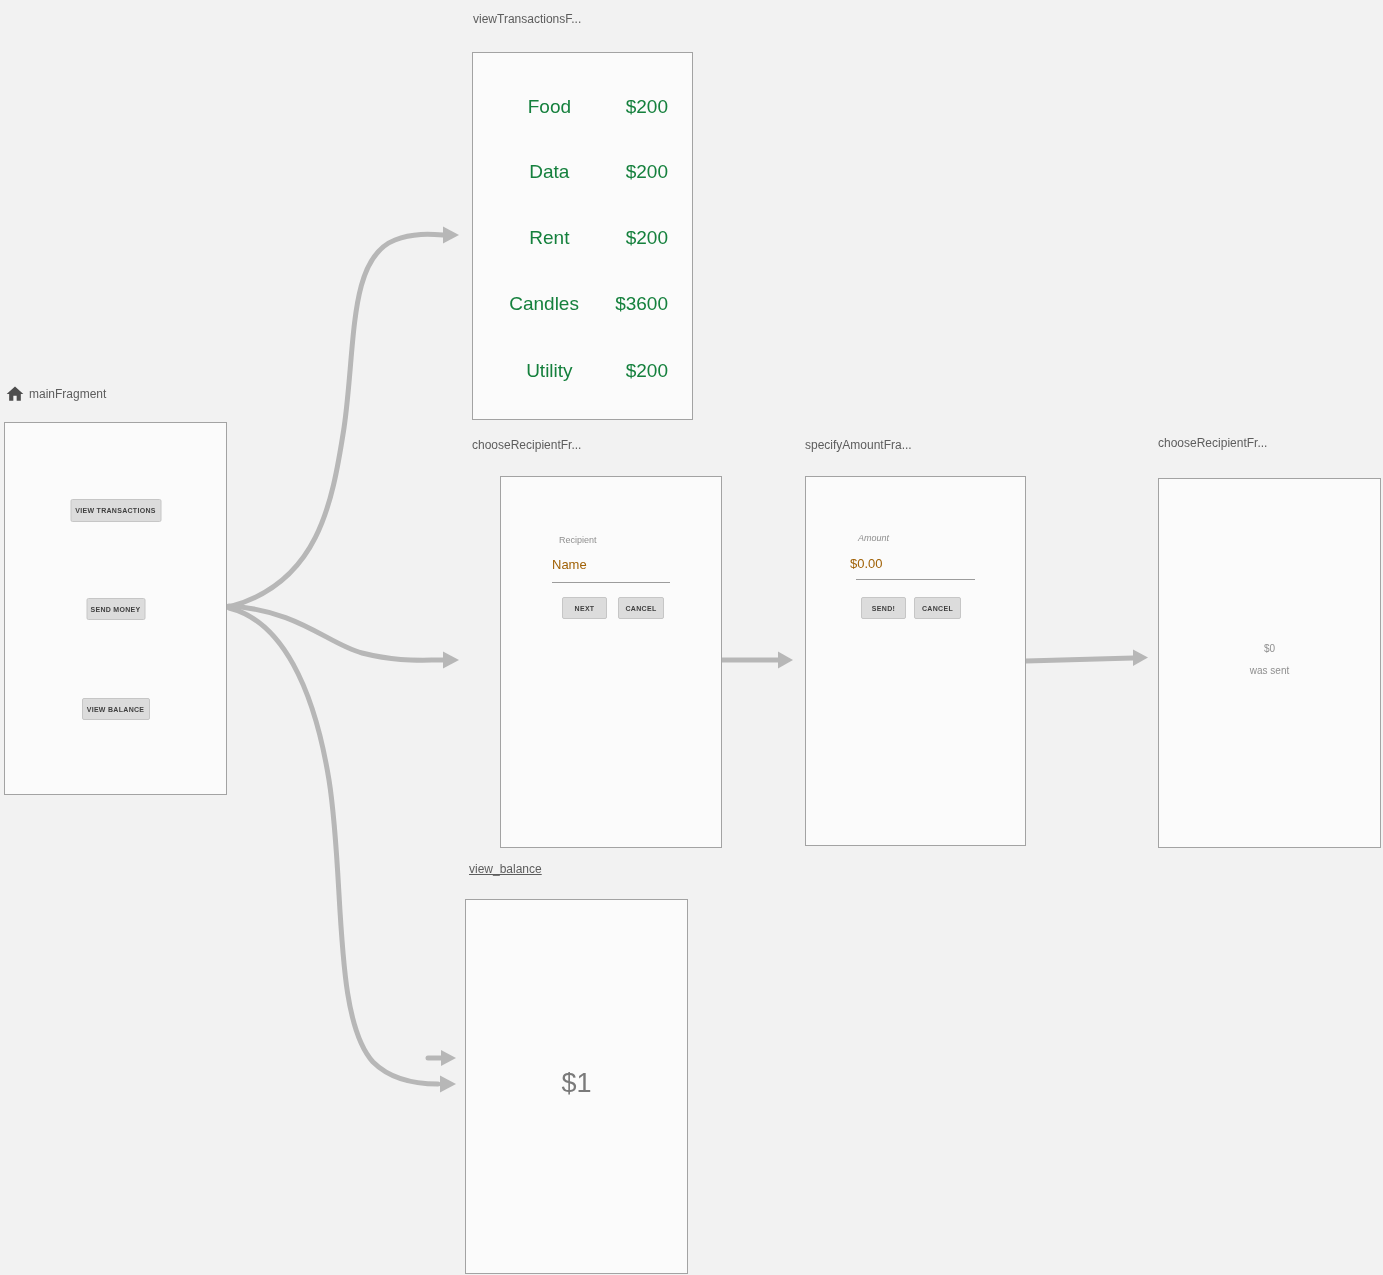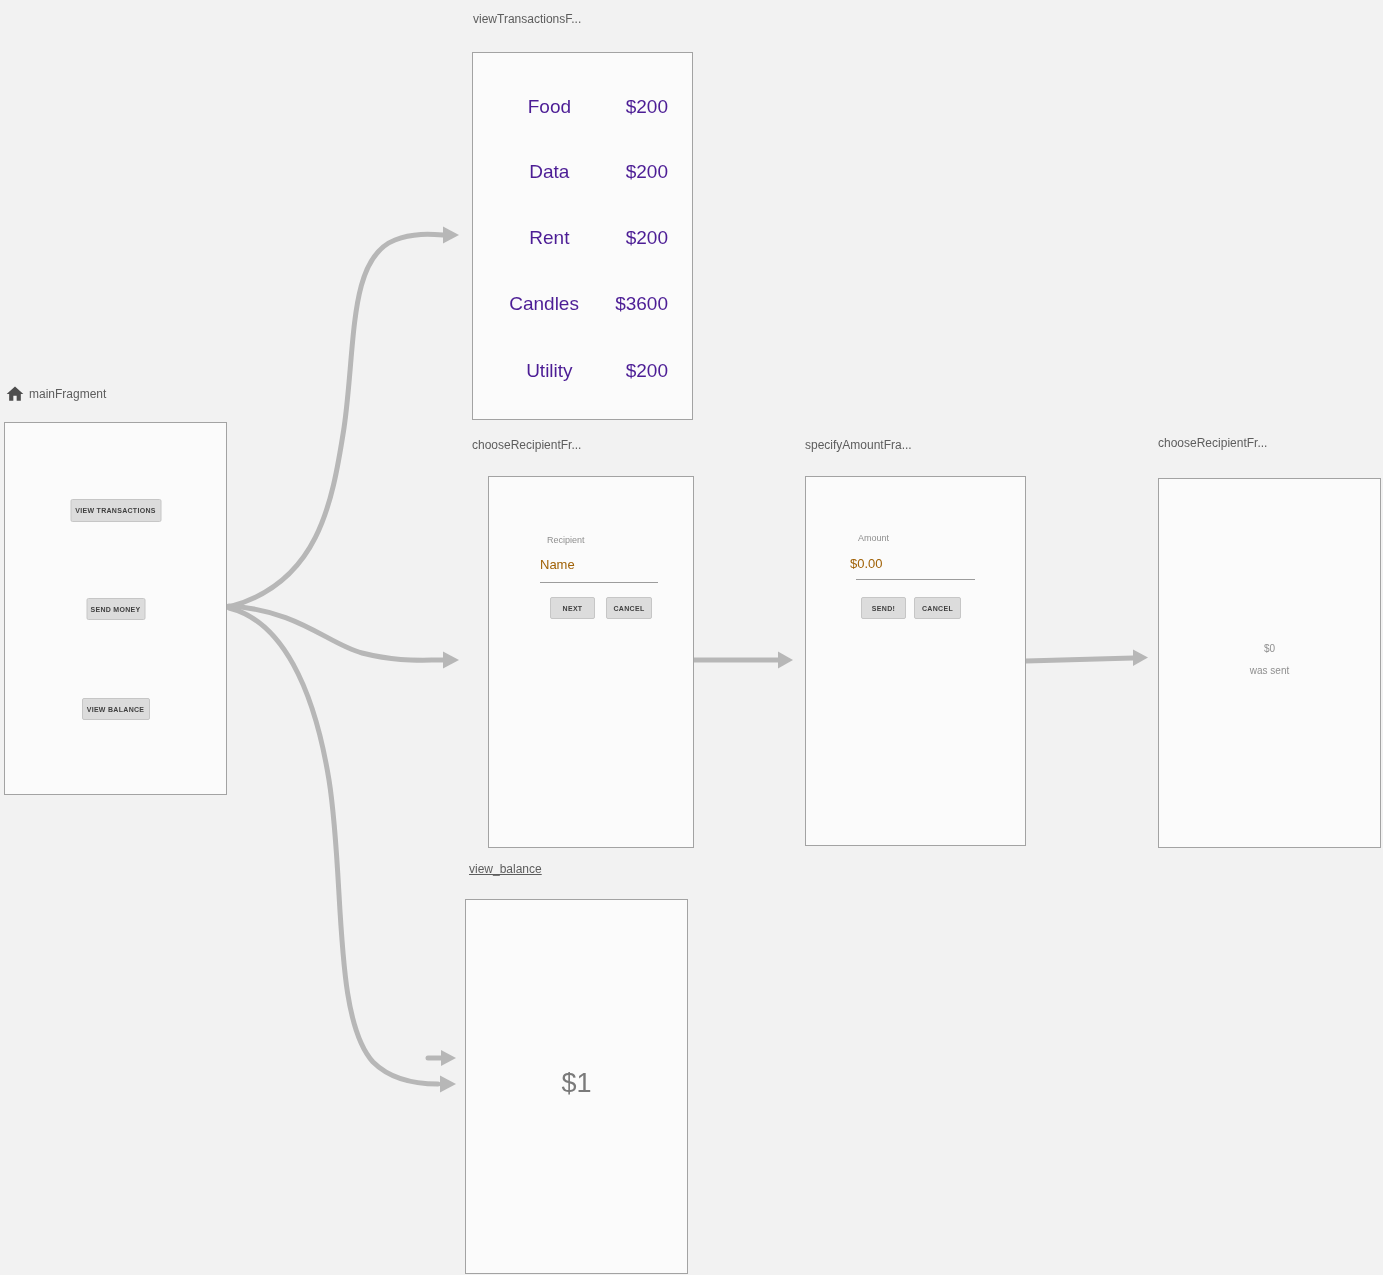--- a/index.html
+++ b/index.html
@@ -20,52 +20,52 @@
   .card{
     position:absolute;
     background:#fbfbfb;
     border:1px solid #a3a3a3;
     box-sizing:border-box;
   }
   
   #title-viewtx{left:473px;top:12px;}
   #card-viewtx{left:472px;top:52px;width:221px;height:368px;}
   .tx-row{position:absolute;left:0;right:0;display:flex;align-items:center;height:24px;
-          font-size:19px;color:#4c1d95;}
+          font-size:19px;color:#15803d;}
   .tx-row .tx-label{width:155px;text-align:center;}
   .tx-row .tx-amount{flex:1;text-align:right;padding-right:24px;}
   #txr0{top:42px;} #txr1{top:107px;} #txr2{top:173px;align-items:center;} #txr3{top:239px;} #txr4{top:306px;}
   
   #title-main{left:5px;top:384px;}
   #card-main{left:4px;top:422px;width:223px;height:373px;}
   .mock-btn{
     position:absolute;
     background:#dcdcdc;border:1px solid #c6c6c6;border-radius:2px;
     color:#3f3f3f;font-size:7px;font-weight:bold;letter-spacing:.3px;
     display:flex;align-items:center;justify-content:center;
     box-sizing:border-box;white-space:nowrap;
   }
   #btn-viewtx{left:50%;transform:translateX(-50%);top:76px;width:91px;height:23px;}
   #btn-sendmoney{left:50%;transform:translateX(-50%);top:175px;width:59px;height:22px;}
   #btn-viewbal{left:50%;transform:translateX(-50%);top:275px;width:68px;height:22px;}
   
   #title-choose{left:472px;top:438px;}
-  #card-choose{left:488px;top:476px;width:206px;height:372px;text-align:right;}
+  #card-choose{left:500px;top:476px;width:222px;height:372px;text-align:right;}
   .field-label{position:absolute;font-size:9px;color:#8f8f8f;}
   .field-hint{position:absolute;font-size:13px;color:#a16207;}
   .field-line{position:absolute;height:1px;background:#9c9c9c;}
   #choose-label{left:58px;top:58px;}
   #choose-hint{left:51px;top:80px;}
   #choose-line{left:51px;top:105px;width:118px;}
   #btn-next{left:61px;top:120px;width:45px;height:22px;}
   #btn-choose-cancel{left:117px;top:120px;width:46px;height:22px;}
   
   #title-amount{left:805px;top:438px;}
   #card-amount{left:805px;top:476px;width:221px;height:370px;}
-  #amount-label{left:52px;top:56px;}
+  #amount-label{left:52px;top:56px;font-style:italic;}
   #amount-hint{left:44px;top:79px;}
   #amount-line{left:50px;top:102px;width:119px;}
   #btn-send{left:55px;top:120px;width:45px;height:22px;}
   #btn-amount-cancel{left:108px;top:120px;width:47px;height:22px;}
   
   #title-confirm{left:1158px;top:436px;}
   #card-confirm{left:1158px;top:478px;width:223px;height:370px;}
   .confirm-text{position:absolute;left:0;right:0;text-align:center;font-size:10px;color:#8f8f8f;}
   #confirm-amount{top:164px;}
   #confirm-sent{top:186px;}

